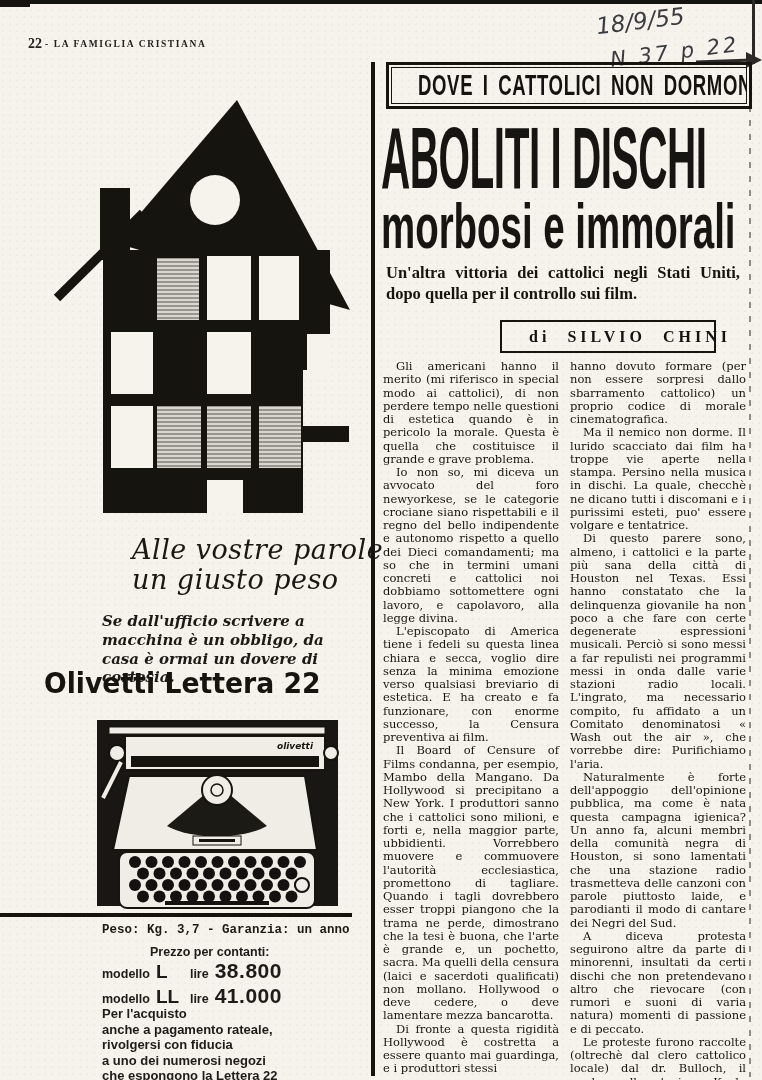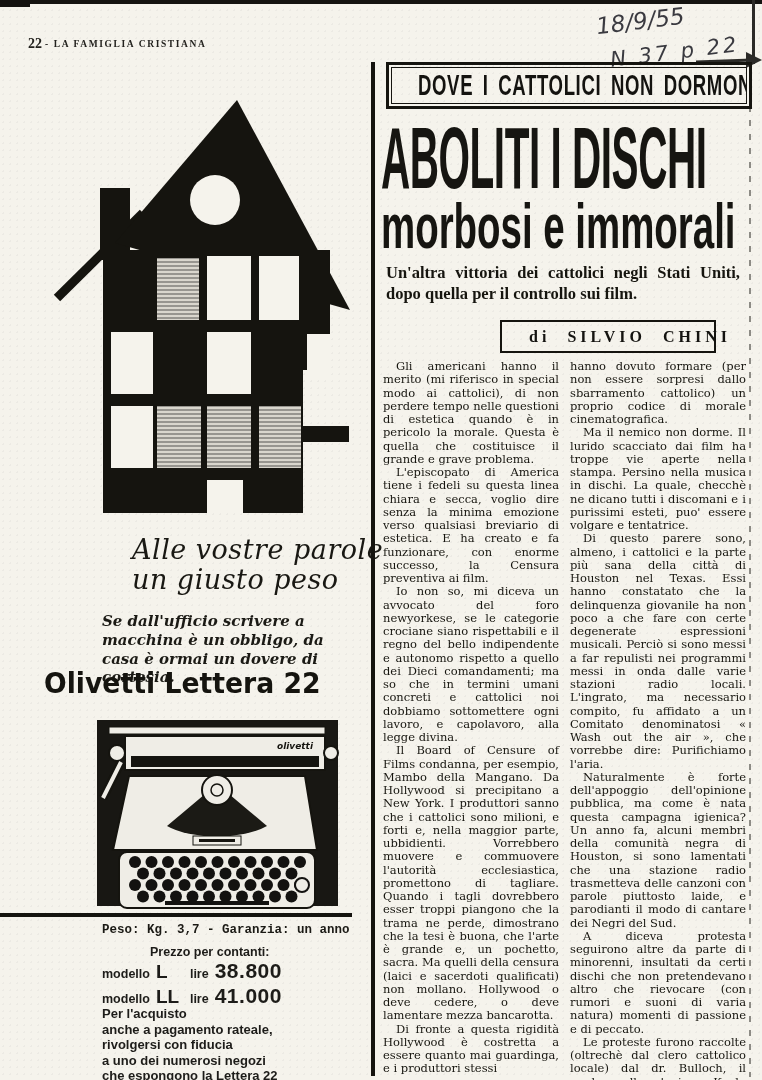--- a/index.html
+++ b/index.html
@@ -257,22 +257,22 @@
 
   <div class="abs standfirst">Un'altra vittoria dei cattolici negli Stati Uniti, dopo quella per il controllo sui film.</div>
 
   <div class="abs byline-box">
     <span class="byline-text">di SILVIO CHINI</span>
   </div>
 
   <div class="abs columns">
     <div class="col">
         <p>Gli americani hanno il merito (mi riferisco in special modo ai cattolici), di non perdere tempo nelle questioni di estetica quando è in pericolo la morale. Questa è quella che costituisce il grande e grave problema.</p>
+        <p>Io non so, mi diceva un avvocato del foro newyorkese, se le categorie crociane siano rispettabili e il regno del bello indipendente e autonomo rispetto a quello dei Dieci comandamenti; ma so che in termini umani concreti e cattolici noi dobbiamo sottomettere ogni lavoro, e capolavoro, alla legge divina.</p>
         <p>L'episcopato di America tiene i fedeli su questa linea chiara e secca, voglio dire senza la minima emozione verso qualsiasi breviario di estetica. E ha creato e fa funzionare, con enorme successo, la Censura preventiva ai film.</p>
-        <p>Io non so, mi diceva un avvocato del foro newyorkese, se le categorie crociane siano rispettabili e il regno del bello indipendente e autonomo rispetto a quello dei Dieci comandamenti; ma so che in termini umani concreti e cattolici noi dobbiamo sottomettere ogni lavoro, e capolavoro, alla legge divina.</p>
         <p>Il Board of Censure of Films condanna, per esempio, Mambo della Mangano. Da Hollywood si precipitano a New York. I produttori sanno che i cattolici sono milioni, e forti e, nella maggior parte, ubbidienti. Vorrebbero muovere e commuovere l'autorità ecclesiastica, promettono di tagliare. Quando i tagli dovrebbero esser troppi piangono che la trama ne perde, dimostrano che la tesi è buona, che l'arte è grande e, un pochetto, sacra. Ma quelli della censura (laici e sacerdoti qualificati) non mollano. Hollywood o deve cedere, o deve lamentare mezza bancarotta.</p>
         <p>Di fronte a questa rigidità Hollywood è costretta a essere quanto mai guardinga, e i produttori stessi</p>
       </div>
     <div class="col">
         <p class="flush">hanno dovuto formare (per non essere sorpresi dallo sbarramento cattolico) un proprio codice di morale cinematografica.</p>
         <p>Ma il nemico non dorme. Il lurido scacciato dai film ha troppe vie aperte nella stampa. Persino nella musica in dischi. La quale, checchè ne dicano tutti i discomani e i purissimi esteti, puo' essere volgare e tentatrice.</p>
         <p>Di questo parere sono, almeno, i cattolici e la parte più sana della città di Houston nel Texas. Essi hanno constatato che la delinquenza giovanile ha non poco a che fare con certe degenerate espressioni musicali. Perciò si sono messi a far repulisti nei programmi messi in onda dalle varie stazioni radio locali. L'ingrato, ma necessario compito, fu affidato a un Comitato denominatosi « Wash out the air », che vorrebbe dire: Purifichiamo l'aria.</p>
         <p>Naturalmente è forte dell'appoggio dell'opinione pubblica, ma come è nata questa campagna igienica? Un anno fa, alcuni membri della comunità negra di Houston, si sono lamentati che una stazione radio trasmetteva delle canzoni con parole piuttosto laide, e parodianti il modo di cantare dei Negri del Sud.</p>
         <p>A diceva protesta seguirono altre da parte di minorenni, insultati da certi dischi che non pretendevano altro che rievocare (con rumori e suoni di varia natura) momenti di passione e di peccato.</p>
         <p>Le proteste furono raccolte (oltrechè dal clero cattolico locale) dal dr. Bulloch, il quale, sulla stazione Keok, volle tenere</p>

